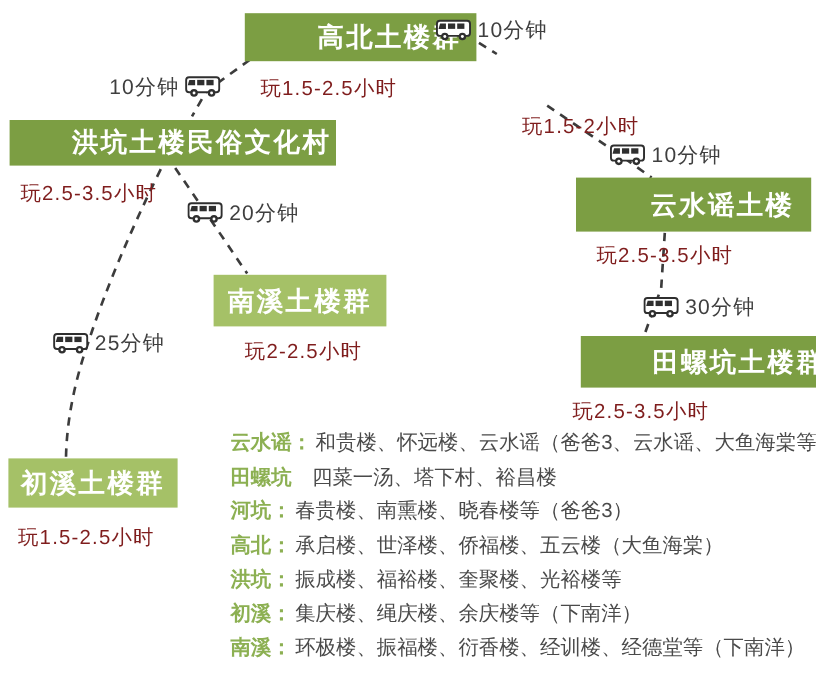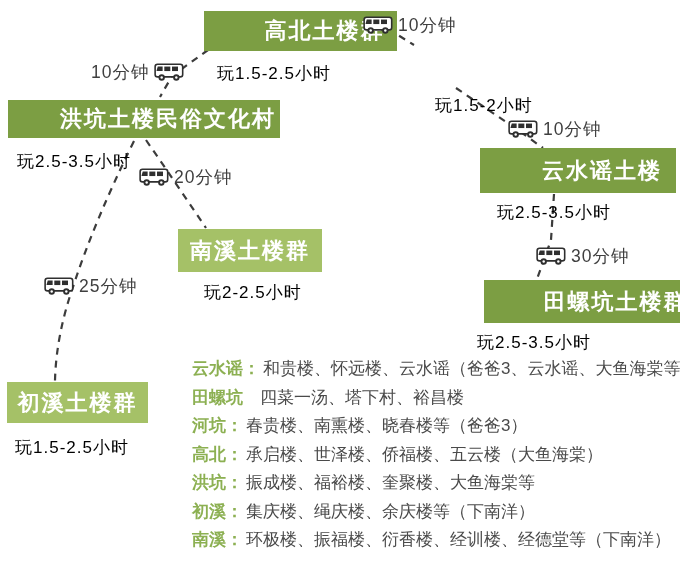--- a/index.html
+++ b/index.html
@@ -9,21 +9,21 @@
   }
   .lines{position:absolute;left:0;top:0;}
   .lines path{fill:none;stroke:#3c3c3c;stroke-width:2.2;stroke-dasharray:7 6;}
   .node{
     position:absolute;display:flex;align-items:center;justify-content:center;
     color:#ffffff;font-weight:bold;font-size:22px;letter-spacing:2px;white-space:nowrap;
   }
   .node.dark{background:#7c9e43;padding-left:48px;}
   .node.light{background:#a5c167;}
   .duration{
-    position:absolute;font-size:17px;color:#000000;letter-spacing:1px;white-space:nowrap;
+    position:absolute;font-size:17px;color:#7f1d1d;letter-spacing:1px;white-space:nowrap;
   }
   .transit{
     position:absolute;display:flex;align-items:center;gap:5px;
     font-size:17.5px;color:#3f3f3f;letter-spacing:1px;white-space:nowrap;
   }
   .bus{display:inline-flex;width:30px;height:22px;}
   .legend{position:absolute;left:192px;top:360px;}
   .lrow{margin-bottom:10px;font-size:17px;line-height:18.5px;white-space:nowrap;}
   .llabel{color:#8cb052;font-weight:bold;margin-right:3px;}
   .llabel.nocolon{padding-right:14px;}
@@ -111,21 +111,21 @@
           <rect x="19.2" y="5.2" width="6.4" height="4.8" fill="#2f2f2f"></rect>
           <circle cx="8.2" cy="16.8" r="3.4" fill="#2f2f2f"></circle>
           <circle cx="8.2" cy="16.8" r="1.3" fill="#fff"></circle>
           <circle cx="23.8" cy="16.8" r="3.4" fill="#2f2f2f"></circle>
           <circle cx="23.8" cy="16.8" r="1.3" fill="#fff"></circle>
         </svg>
     </span>
     <span>10分钟</span>
   </div>
 
-  <div class="transit" style="left:139px;top:165px;">
+  <div class="transit" style="left:156px;top:165px;">
     <span class="bus">
       <svg viewBox="0 0 32 22" width="30" height="22">
           <rect x="1.2" y="2.8" width="29.4" height="13.4" rx="2.6" fill="#fff" stroke="#2f2f2f" stroke-width="1.7"></rect>
           <path d="M4 5.2 L9.2 5.2 L9.2 10 L2.6 10 Z" fill="#2f2f2f"></path>
           <rect x="11" y="5.2" width="6.4" height="4.8" fill="#2f2f2f"></rect>
           <rect x="19.2" y="5.2" width="6.4" height="4.8" fill="#2f2f2f"></rect>
           <circle cx="8.2" cy="16.8" r="3.4" fill="#2f2f2f"></circle>
           <circle cx="8.2" cy="16.8" r="1.3" fill="#fff"></circle>
           <circle cx="23.8" cy="16.8" r="3.4" fill="#2f2f2f"></circle>
           <circle cx="23.8" cy="16.8" r="1.3" fill="#fff"></circle>
@@ -173,21 +173,21 @@
     <div class="lrow">
       <span class="llabel nocolon">田螺坑</span><span class="lcontent">四菜一汤、塔下村、裕昌楼</span>
     </div>
     <div class="lrow">
       <span class="llabel">河坑：</span><span class="lcontent">春贵楼、南熏楼、晓春楼等（爸爸3）</span>
     </div>
     <div class="lrow">
       <span class="llabel">高北：</span><span class="lcontent">承启楼、世泽楼、侨福楼、五云楼（大鱼海棠）</span>
     </div>
     <div class="lrow">
-      <span class="llabel">洪坑：</span><span class="lcontent">振成楼、福裕楼、奎聚楼、大鱼海棠等</span>
+      <span class="llabel">洪坑：</span><span class="lcontent">振成楼、福裕楼、奎聚楼、光裕楼等</span>
     </div>
     <div class="lrow">
       <span class="llabel">初溪：</span><span class="lcontent">集庆楼、绳庆楼、余庆楼等（下南洋）</span>
     </div>
     <div class="lrow">
       <span class="llabel">南溪：</span><span class="lcontent">环极楼、振福楼、衍香楼、经训楼、经德堂等（下南洋）</span>
     </div>
   </div>
 
 </div>

